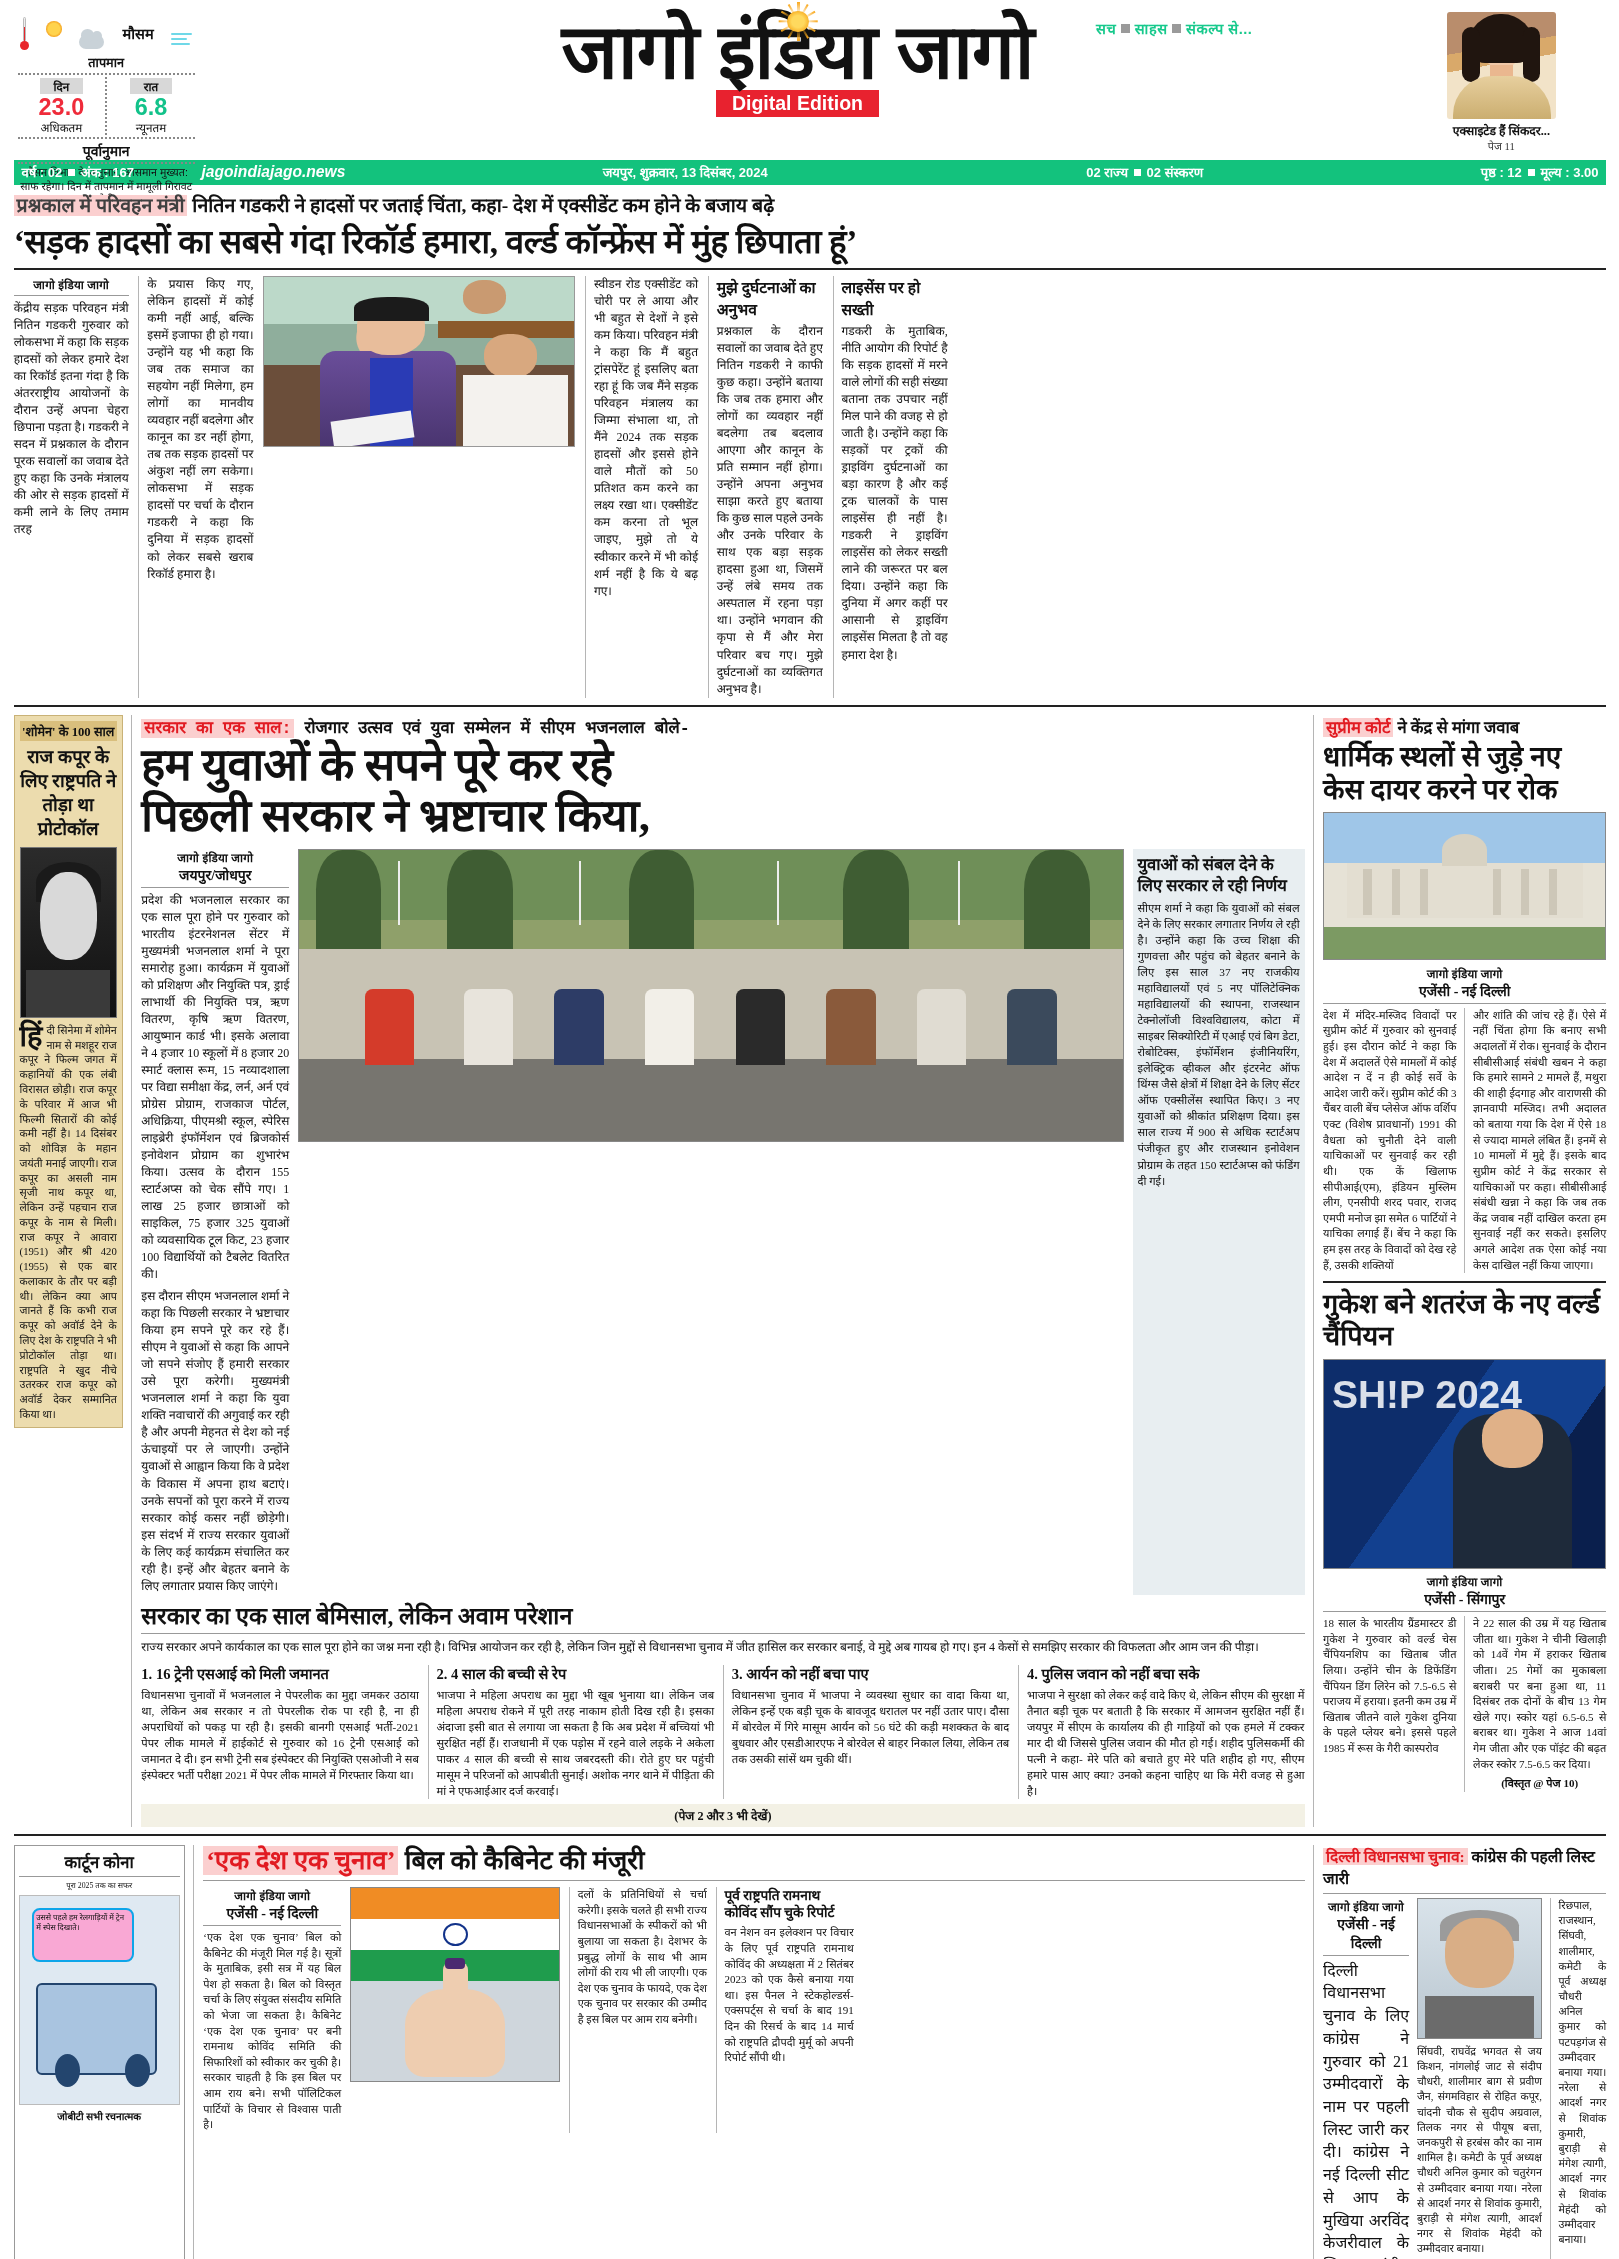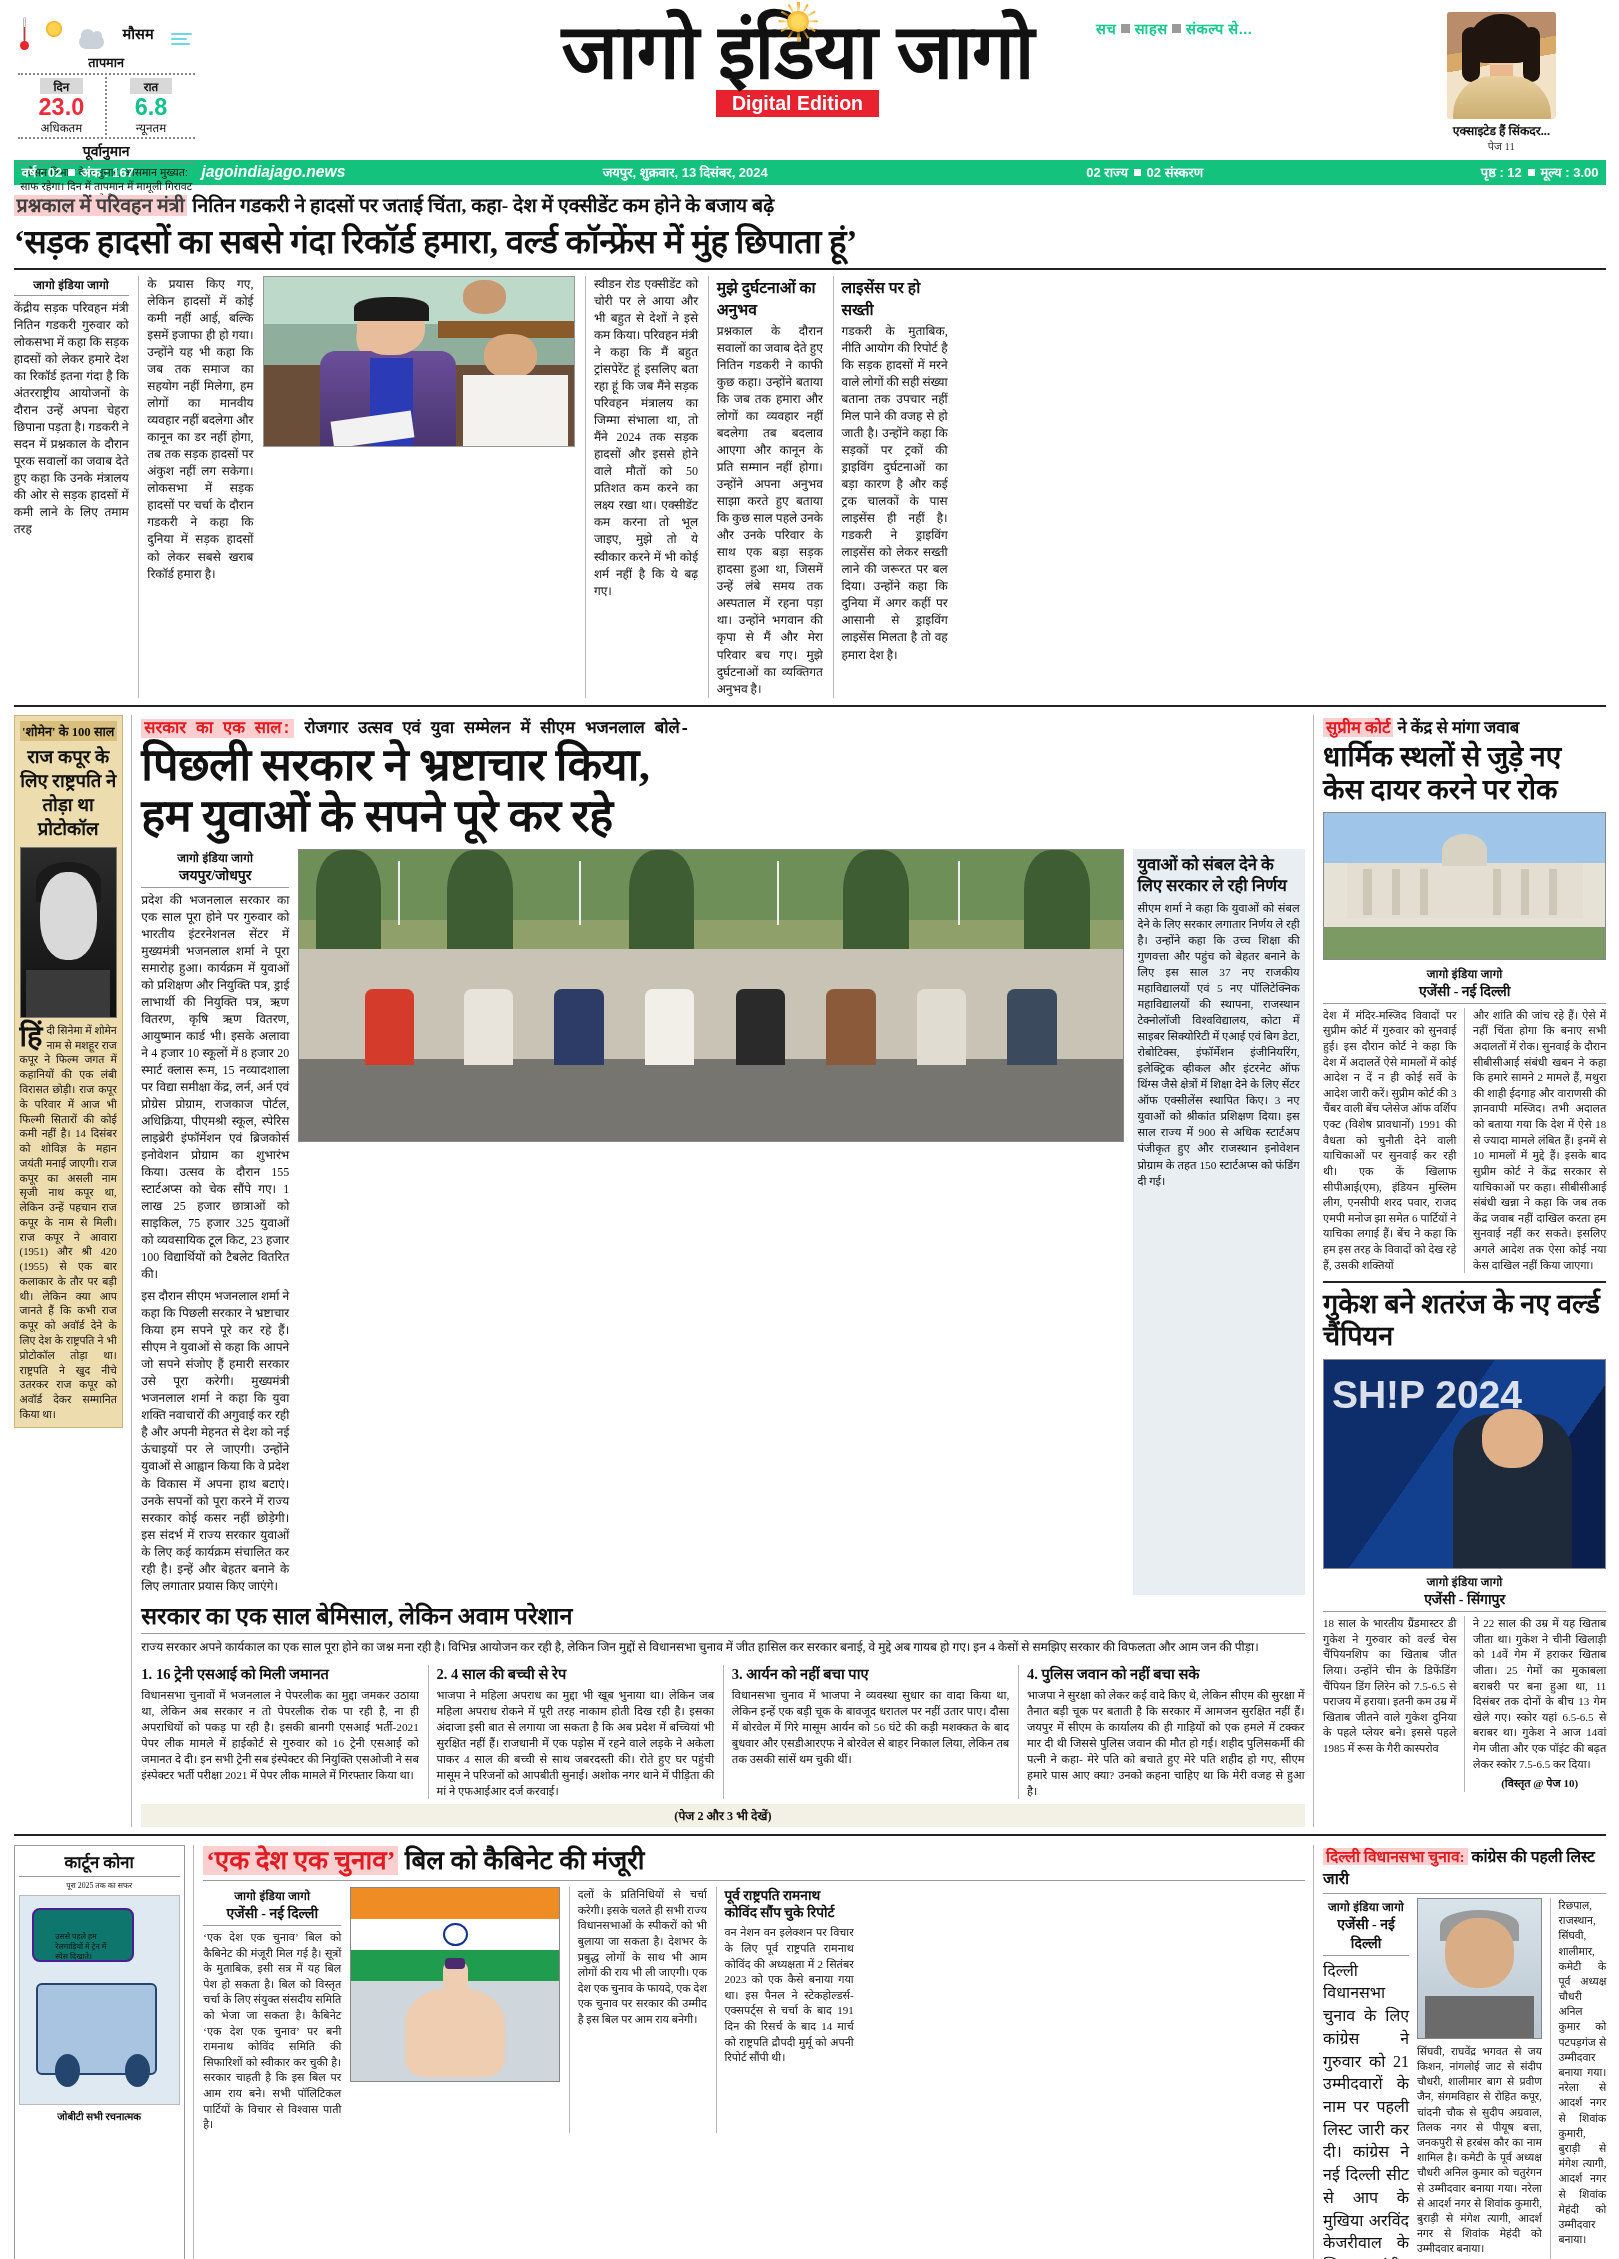--- a/index.html
+++ b/index.html
@@ -172,21 +172,21 @@
   .chess-img .face { position:absolute; right: 22%; bottom: 48%; width: 22%; height: 28%; background: #e0b188; border-radius: 45%;}
 
   
   .bottomband { display: flex; gap: 8.8px; margin-top: 8.8px; }
   .cartoon { width: 171px; border: 1px solid #999; padding: 3.9px; }
   .cartoon-h { font-size: 16.6px; font-weight: bold; text-align: center; border-bottom: 1px solid #999; padding-bottom: 2.9px;}
   .cartoon-img { width: 100%; height: 210px; margin-top: 4.9px; background: #dfe9f2; position: relative; overflow: hidden; border: 1px solid #bbb;}
   .cartoon-img .bus { position:absolute; left: 10%; bottom: 14%; width: 76%; height: 44%; background: #a9c4e0; border: 2px solid #23456e; border-radius: 5.9px;}
   .cartoon-img .w1 { position:absolute; left: 22%; bottom: 8%; width: 16%; height: 16%; background: #23456e; border-radius: 50%;}
   .cartoon-img .w2 { position:absolute; right: 18%; bottom: 8%; width: 16%; height: 16%; background: #23456e; border-radius: 50%;}
-  .cartoon-img .bub { position:absolute; left: 8%; top: 6%; width: 64%; height: 26%; background: #0f766e; border: 2px solid #4c1d95; border-radius: 7.8px; font-size: 7.8px; padding: 21px;}
+  .cartoon-img .bub { position:absolute; left: 8%; top: 6%; width: 64%; height: 26%; background: #f9a8d4; border: 2px solid #0ea5e9; border-radius: 7.8px; font-size: 7.8px; padding: 2px;}
   .cartoon-cap { font-size: 10.2px; text-align: center; margin-top: 3.9px; font-weight: bold;}
 
   .bot-mid { flex: 1; }
   .bot-head { font-size: 26px; font-weight: bold; line-height: 1.2; }
   .bot-head .hl { background: #fbcfcf; color: #e11b22; padding: 0 2.9px;}
   .bot-row { display: flex; gap: 8.8px; margin-top: 5.9px;}
   .bot-col { width: 138px; }
   .bot-img { width: 210px; height: 195px; border: 1px solid #888; position: relative; overflow: hidden;
     background: linear-gradient(180deg,#ffffff 0 42%, #cfd6dc 42% 100%);}
   .bot-img .saff { position:absolute; left: 0; top: 0; width: 100%; height: 16%; background: #f08c24;}
@@ -353,22 +353,22 @@
         <div class="rail-text">
           <span class="dropcap">हिं</span><span>दी सिनेमा में शोमेन नाम से मशहूर राज कपूर ने फिल्म जगत में कहानियों की एक लंबी विरासत छोड़ी। राज कपूर के परिवार में आज भी फिल्मी सितारों की कोई कमी नहीं है। 14 दिसंबर को शोविज्ञ के महान जयंती मनाई जाएगी। राज कपूर का असली नाम सृजी नाथ कपूर था, लेकिन उन्हें पहचान राज कपूर के नाम से मिली। राज कपूर ने आवारा (1951) और श्री 420 (1955) से एक बार कलाकार के तौर पर बड़ी थी। लेकिन क्या आप जानते हैं कि कभी राज कपूर को अवॉर्ड देने के लिए देश के राष्ट्रपति ने भी प्रोटोकॉल तोड़ा था। राष्ट्रपति ने खुद नीचे उतरकर राज कपूर को अवॉर्ड देकर सम्मानित किया था।</span>
         </div>
       </div>
     </div>
 
     <div class="center-main colsep" style="padding-left:8.8px">
       <div class="cm-kicker">
         <span class="hl">सरकार का एक साल:</span><span> रोजगार उत्सव एवं युवा सम्मेलन में सीएम भजनलाल बोले-</span>
       </div>
+      <div class="cm-head">हम युवाओं के सपने पूरे कर रहे</div>
       <div class="cm-head">पिछली सरकार ने भ्रष्टाचार किया,</div>
-      <div class="cm-head">हम युवाओं के सपने पूरे कर रहे</div>
 
       <div class="cm-row">
         <div class="cm-col">
           <div class="byline">जागो इंडिया जागो</div>
           <div class="byline2">जयपुर/जोधपुर</div>
           <div class="rule-thin" style="margin:2.9px 0 3.9px"></div>
           <div class="bodytxt">प्रदेश की भजनलाल सरकार का एक साल पूरा होने पर गुरुवार को भारतीय इंटरनेशनल सेंटर में मुख्यमंत्री भजनलाल शर्मा ने पूरा समारोह हुआ। कार्यक्रम में युवाओं को प्रशिक्षण और नियुक्ति पत्र, ड्राई लाभार्थी की नियुक्ति पत्र, ऋण वितरण, कृषि ऋण वितरण, आयुष्मान कार्ड भी। इसके अलावा ने 4 हजार 10 स्कूलों में 8 हजार 20 स्मार्ट क्लास रूम, 15 नव्यादशाला पर विद्या समीक्षा केंद्र, लर्न, अर्न एवं प्रोग्रेस प्रोग्राम, राजकाज पोर्टल, अधिक्रिया, पीएमश्री स्कूल, स्पेरिस लाइब्रेरी इंफॉर्मेशन एवं ब्रिजकोर्स इनोवेशन प्रोग्राम का शुभारंभ किया। उत्सव के दौरान 155 स्टार्टअप्स को चेक सौंपे गए। 1 लाख 25 हजार छात्राओं को साइकिल, 75 हजार 325 युवाओं को व्यवसायिक टूल किट, 23 हजार 100 विद्यार्थियों को टैबलेट वितरित की।</div>
           <div class="bodytxt" style="margin-top:4.9px">इस दौरान सीएम भजनलाल शर्मा ने कहा कि पिछली सरकार ने भ्रष्टाचार किया हम सपने पूरे कर रहे हैं। सीएम ने युवाओं से कहा कि आपने जो सपने संजोए हैं हमारी सरकार उसे पूरा करेगी। मुख्यमंत्री भजनलाल शर्मा ने कहा कि युवा शक्ति नवाचारों की अगुवाई कर रही है और अपनी मेहनत से देश को नई ऊंचाइयों पर ले जाएगी। उन्होंने युवाओं से आह्वान किया कि वे प्रदेश के विकास में अपना हाथ बटाएं। उनके सपनों को पूरा करने में राज्य सरकार कोई कसर नहीं छोड़ेगी। इस संदर्भ में राज्य सरकार युवाओं के लिए कई कार्यक्रम संचालित कर रही है। इन्हें और बेहतर बनाने के लिए लगातार प्रयास किए जाएंगे।</div>
         </div>
         <div class="cm-photo">

